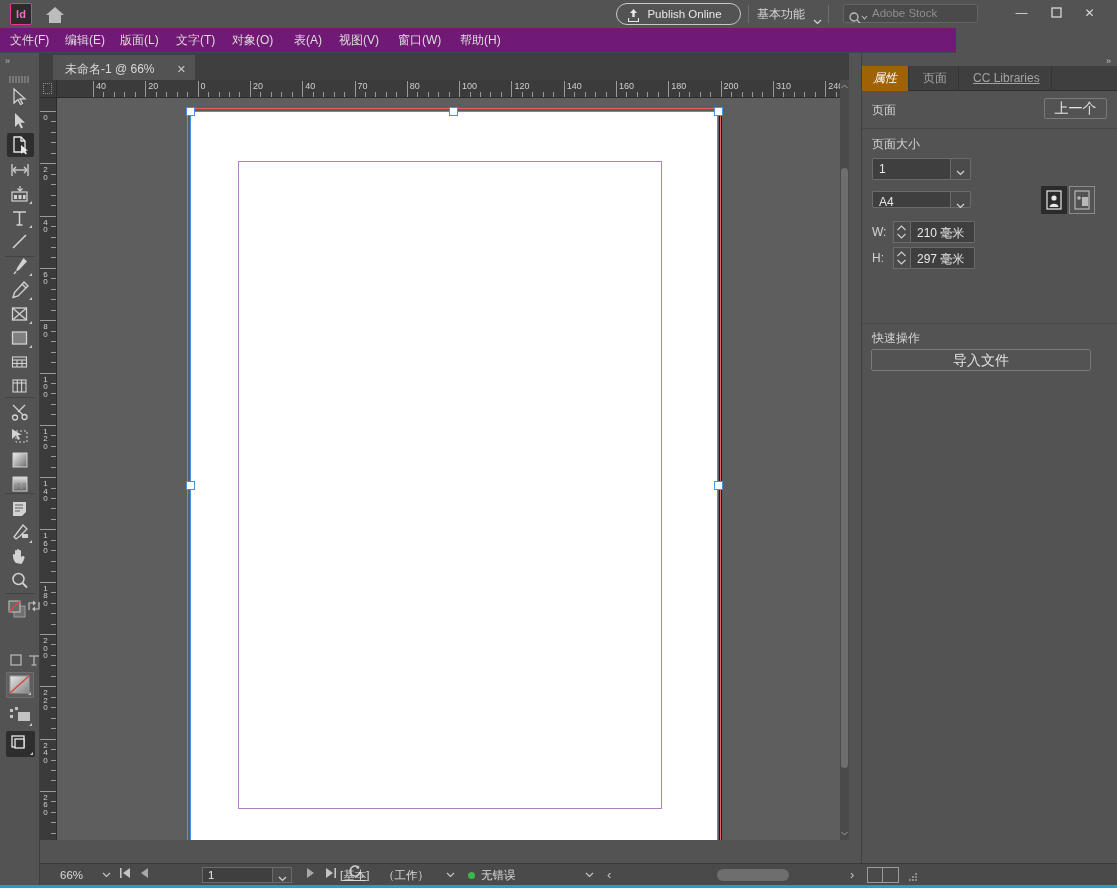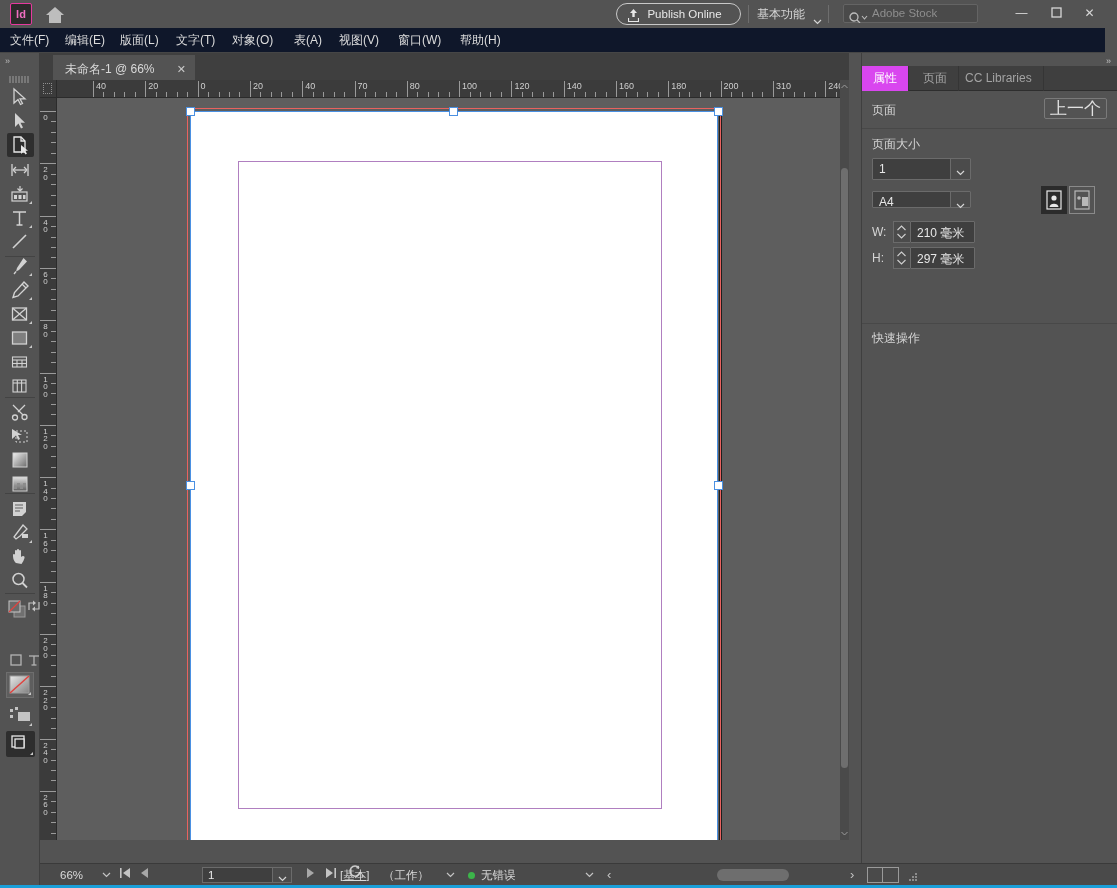--- a/index.html
+++ b/index.html
@@ -45,22 +45,22 @@
   .stock .sico{ position:absolute; left:5px; top:4px; }
   .stock .ph{ position:absolute; left:28px; top:2px; color:#8e8e8e; font-size:11.5px; }
   .winbtn{
     position:absolute; top:0; width:35px; height:27px;
     color:#d8d8d8; font-size:12px; line-height:27px; text-align:center;
   }
   #btn-min{ left:1004px; } #btn-max{ left:1039px; } #btn-close{ left:1072px; }
 
   
   .menubar{
-    position:absolute; left:0; top:28px; width:1105px; height:25px;
-    background:#0f172a; border-bottom:1px solid #464646;
+    position:absolute; left:0; top:28px; width:956px; height:25px;
+    background:#701a75; border-bottom:1px solid #464646;
   }
   .menu-item{
     position:absolute; top:0; height:25px; line-height:25px;
     color:#dcdcdc; font-size:12px; padding:0 6px;
   }
 
   
   .toolbar{
     position:absolute; left:0; top:53px; width:40px; height:835px;
     background:#535353; border-right:1px solid #3f3f3f;
@@ -154,26 +154,26 @@
   }
   .rp-collapse{ position:absolute; right:6px; top:3px; color:#c2c2c2; font-size:9px; }
   .rp-tabs{
     position:absolute; left:0; top:13px; width:256px; height:25px;
     background:#3f3f3f; border-bottom:1px solid #2e2e2e;
   }
   .rp-tab{
     position:absolute; top:0; height:25px; line-height:25px;
     font-size:12px; color:#a3a3a3; padding:0 11px; border-right:1px solid #353535;
   }
-  .rp-tab.active{ background:#d946ef; color:#ffffff; }
+  .rp-tab.active{ background:#a16207; color:#ffffff;font-style:italic; }
   .rp-section-hdr{ position:absolute; color:#d5d5d5; font-size:12px; }
   .rp-sep{ position:absolute; left:0; width:256px; height:1px; background:#484848; }
   .rp-btn{
     position:absolute; background:#535353; border:1px solid #7a7a7a; border-radius:2px;
-    color:#e2e2e2; font-size:17px; text-align:center;
+    color:#e2e2e2; font-size:14px; text-align:center;
   }
   .rp-field{
     position:absolute; background:#3f3f3f; border:1px solid #6b6b6b; border-radius:1px;
     color:#e8e8e8; font-size:12px;
   }
   .rp-field .txt{ position:absolute; left:6px; top:3px; }
   .rp-drop{
     position:absolute; right:0; top:0; width:20px; height:100%;
     border-left:1px solid #6b6b6b; background:#4b4b4b;
   }
@@ -762,21 +762,21 @@
         </svg>
     </span>
   </div>
 
   <div class="rightpanel">
     <div class="rp-collapse">»</div>
 
     <div class="rp-tabs">
       <div class="rp-tab active" style="left:0px;">属性</div>
       <div class="rp-tab" style="left:50px;">页面</div>
-      <div class="rp-tab" style="left:92px;">CC Libraries</div>
+      <div class="rp-tab" style="left:100px;text-decoration:underline;">CC Libraries</div>
     </div>
 
     <div class="rp-section-hdr" style="left:10px; top:49px;">页面</div>
     <div class="rp-btn" style="left:182px; top:45px; width:63px; height:21px; line-height:19px;">上一个</div>
 
     <div class="rp-sep" style="top:75px;"></div>
 
     <div class="rp-section-hdr" style="left:10px; top:83px;">页面大小</div>
 
     <div class="rp-field" style="left:10px; top:105px; width:99px; height:22px;">
@@ -835,20 +835,21 @@
         </svg>
     </div>
     <div class="rp-field" style="left:48px; top:194px; width:65px; height:22px;">
       <span class="txt">297 毫米</span>
     </div>
 
 
     <div class="rp-sep" style="top:270px;"></div>
 
     <div class="rp-section-hdr" style="left:10px; top:277px;">快速操作</div>
+    <div class="rp-btn" style="left:9px; top:296px; width:220px; height:22px; line-height:20px;">导入文件</div>
   </div>
 
   <div class="statusbar">
     <div class="st-txt" style="left:20px;">66%</div>
     <div class="st-icn" style="left:62px;">
       <svg width="9" height="6" viewBox="0 0 9 6">
           <path d="M1 1 L4.5 4.5 L8 1" stroke="#c4c4c4" stroke-width="1.2" fill="none"></path>
         </svg>
     </div>
 

